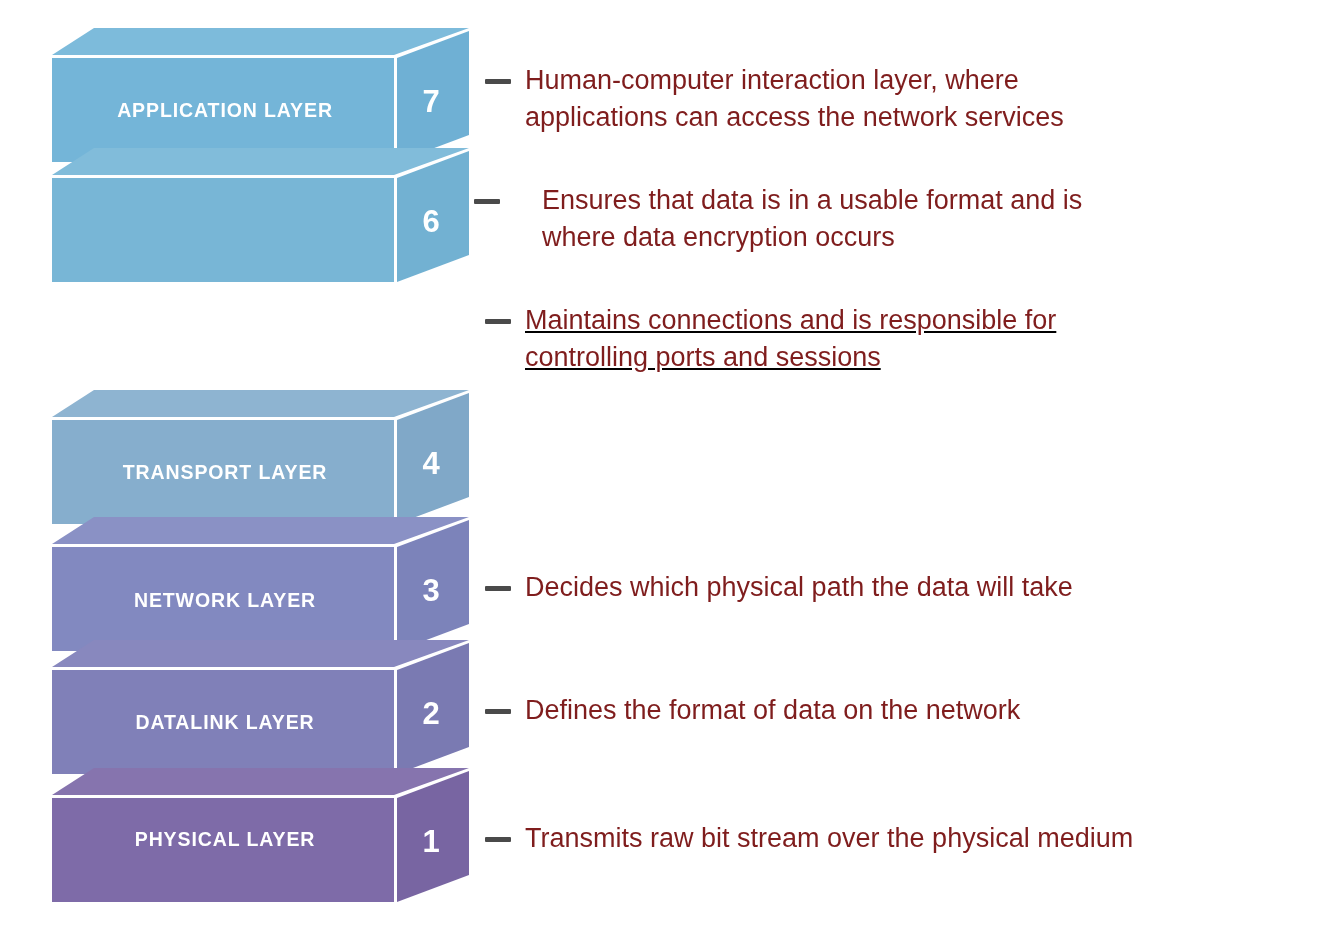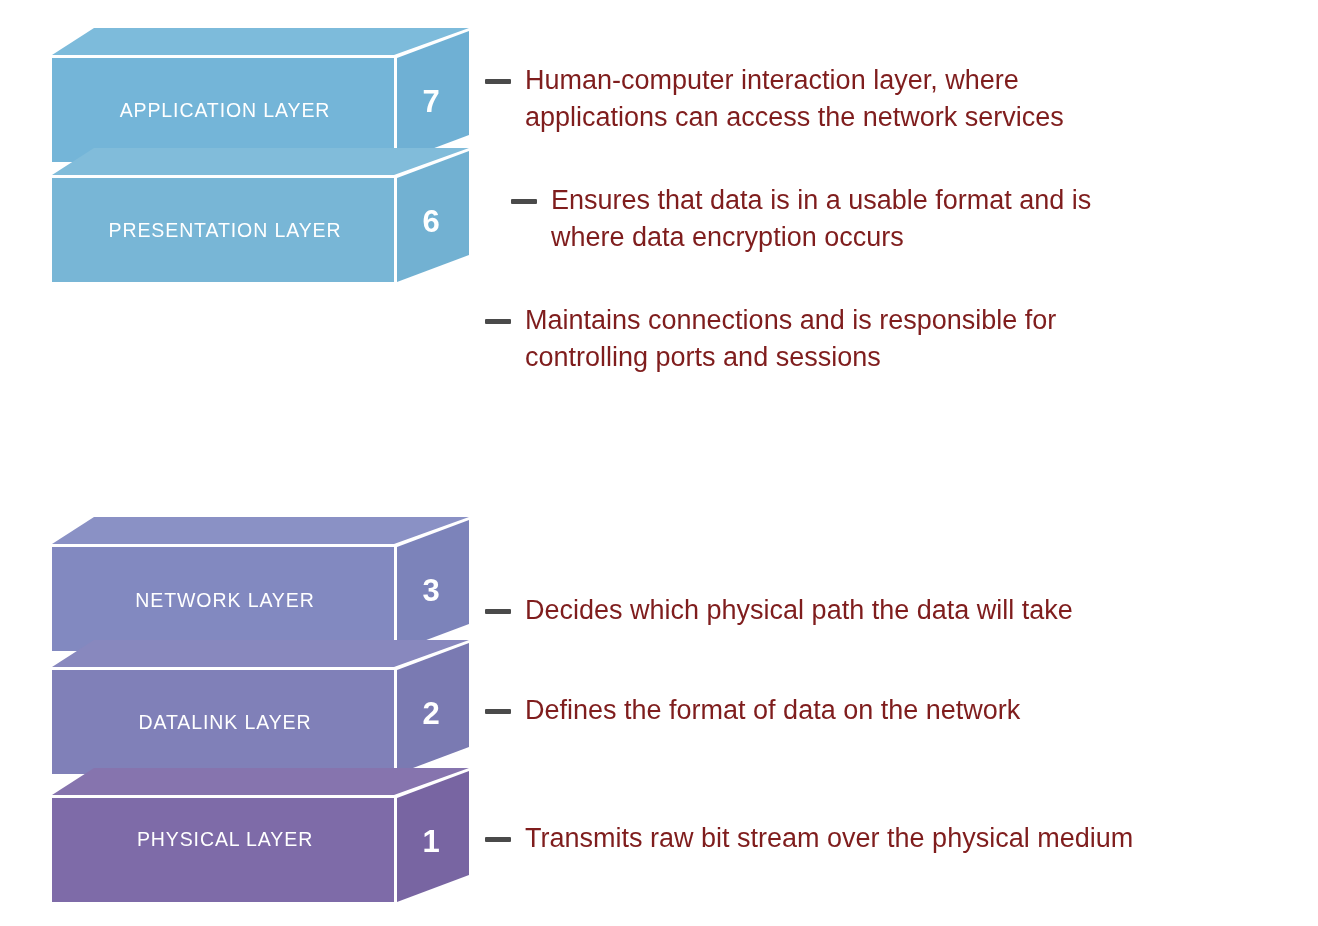--- a/index.html
+++ b/index.html
@@ -47,21 +47,21 @@
   .layer-name {
     position: absolute;
     left: 55px;
     top: 0;
     width: 340px;
     height: 100%;
     display: flex;
     align-items: center;
     justify-content: center;
     color: #ffffff;
-    font-weight: normal;
+    font-weight: bold;
     font-size: 19.5px;
     letter-spacing: 0.9px;
     text-align: center;
     pointer-events: none;
   }
 
   .layer-number {
     position: absolute;
     width: 60px;
     color: #ffffff;
@@ -114,49 +114,57 @@
 applications can access the network services</div>
       </div>
     </div>
     <div class="layer-row" style="top: 148px; height: 135px;">
       <div class="box">
         <svg viewBox="0 0 475 135">
           <polygon points="52,27 94,0 469,0 394,27" fill="#81bcda"></polygon>
           <rect x="52" y="30" width="342" height="104" fill="#78b6d6"></rect>
           <polygon points="397,30 469,3 469,107 397,134" fill="#72b1d2"></polygon>
         </svg>
-        <div class="layer-name" style="top: 30px; height: 104px;">PRESENTATION LAYER</div>
         <div class="layer-number" style="left: 401px; top: 56px;">6</div>
       </div>
-      <div class="desc-wrap" style="left: 511px; top: 34px;">
+      <div class="desc-wrap" style="left: 474px; top: 34px; gap: 28px;">
         <span class="dash" style="margin-top: 17px;"></span>
         <div class="desc-text">Ensures that data is in a usable format and is
 where data encryption occurs</div>
       </div>
     </div>
     <div class="layer-row" style="top: 268px; height: 135px;">
-      <div class="desc-wrap" style="left: 485px; top: 34px;">
+      <div class="desc-wrap" style="left: 485px; top: 34px; text-decoration: underline;">
         <span class="dash" style="margin-top: 17px;"></span>
         <div class="desc-text">Maintains connections and is responsible for
 controlling ports and sessions</div>
       </div>
     </div>
     <div class="layer-row" style="top: 390px; height: 135px;">
+      <div class="box">
+        <svg viewBox="0 0 475 135">
+          <polygon points="52,27 94,0 469,0 394,27" fill="#8eb4d1"></polygon>
+          <rect x="52" y="30" width="342" height="104" fill="#86aecd"></rect>
+          <polygon points="397,30 469,3 469,107 397,134" fill="#80a8c8"></polygon>
+        </svg>
+        <div class="layer-name" style="top: 30px; height: 104px;">TRANSPORT LAYER</div>
+        <div class="layer-number" style="left: 401px; top: 56px;">4</div>
+      </div>
     </div>
     <div class="layer-row" style="top: 517px; height: 135px;">
       <div class="box">
         <svg viewBox="0 0 475 135">
           <polygon points="52,27 94,0 469,0 394,27" fill="#8a91c5"></polygon>
           <rect x="52" y="30" width="342" height="104" fill="#8289c0"></rect>
           <polygon points="397,30 469,3 469,107 397,134" fill="#7c83ba"></polygon>
         </svg>
         <div class="layer-name" style="top: 22px; height: 104px; margin-top: 9px;">NETWORK LAYER</div>
         <div class="layer-number" style="left: 401px; top: 56px;">3</div>
       </div>
-      <div class="desc-wrap" style="left: 485px; top: 52px; margin-top: 23px;">
+      <div class="desc-wrap" style="left: 485px; top: 52px;">
         <span class="dash" style="margin-top: 17px;"></span>
         <div class="desc-text">Decides which physical path the data will take</div>
       </div>
     </div>
     <div class="layer-row" style="top: 640px; height: 135px;">
       <div class="box">
         <svg viewBox="0 0 475 135">
           <polygon points="52,27 94,0 469,0 394,27" fill="#8888be"></polygon>
           <rect x="52" y="30" width="342" height="104" fill="#8080b8"></rect>
           <polygon points="397,30 469,3 469,107 397,134" fill="#7a7ab2"></polygon>

